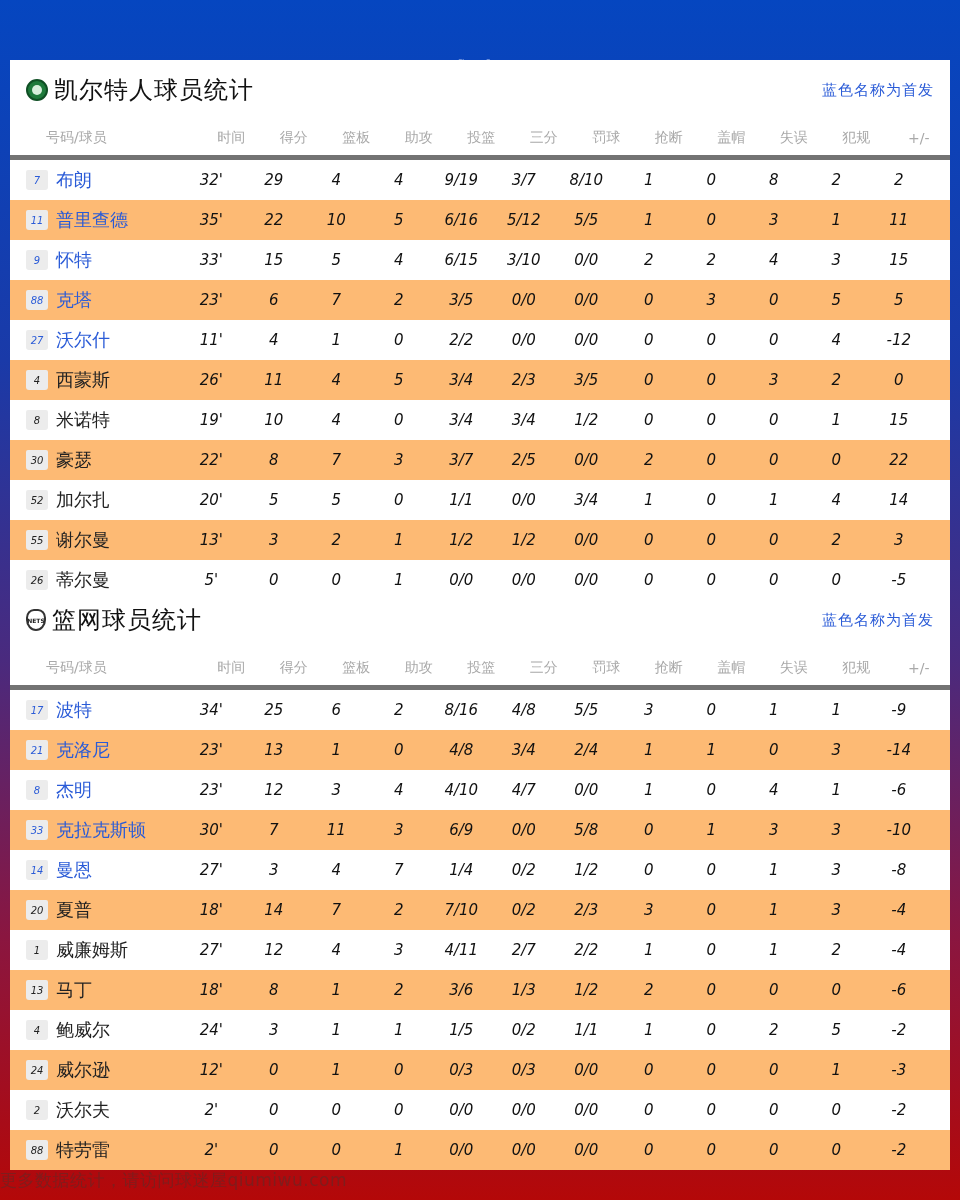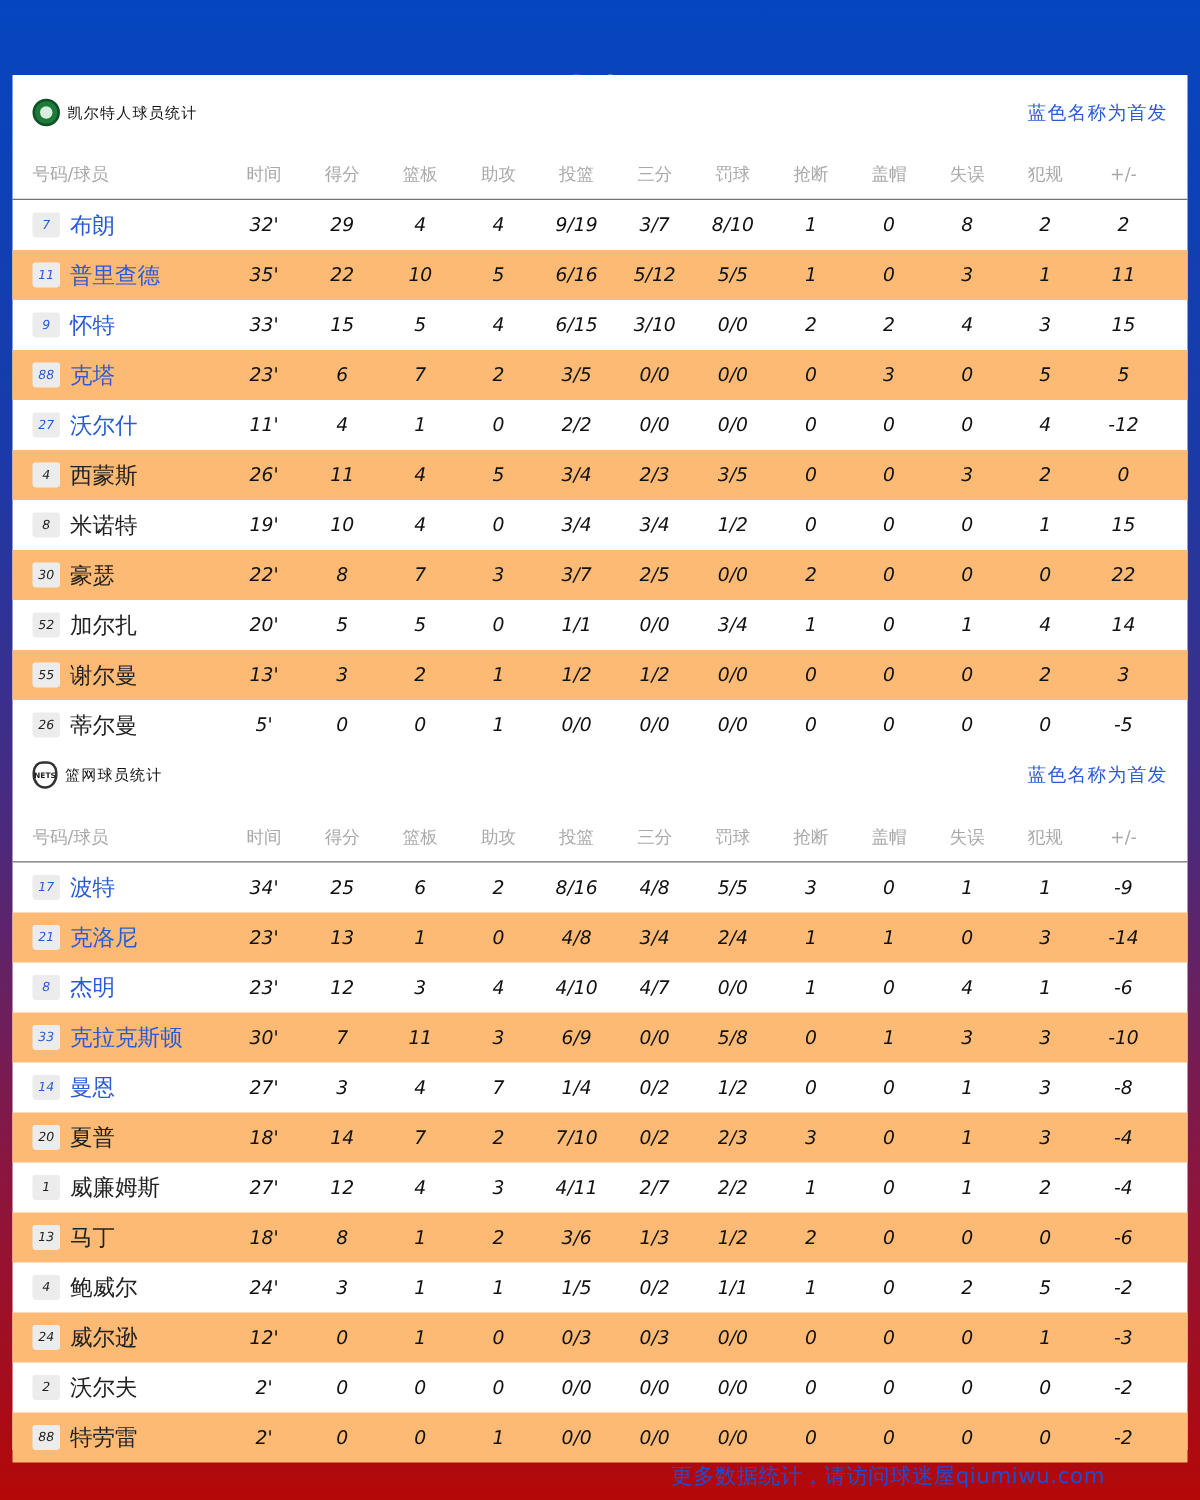--- a/index.html
+++ b/index.html
@@ -35,48 +35,48 @@
     padding: 0 16px 0 16px;
   }
   .team-title { display: flex; align-items: center; gap: 6px; }
   .team-logo {
     width: 22px; height: 22px; border-radius: 50%;
     display: inline-flex; align-items: center; justify-content: center;
   }
   .logo-celtics { background: #1e7a3b; border: 2px solid #0f4f24; }
   .logo-celtics::after { content: ""; width: 10px; height: 10px; border-radius: 50%; background: #d7efdc; }
   .logo-nets { background: #ffffff; border: 2px solid #333; width: 20px; height: 22px; border-radius: 40% 40% 50% 50%; font-size: 6px; font-weight: bold; color: #222; }
-  .team-name { font-size: 12px; color: #111; letter-spacing: 1px; }
+  .team-name { font-size: 24px; color: #111; letter-spacing: 1px; }
   .starter-note { font-size: 15px; color: #2a5bd7; letter-spacing: 1px; text-align: center; }
   .table { width: 100%; }
   .row {
     height: 40px; display: flex; align-items: center;
     font-size: 15px; color: #111;
   }
-  .row.header { color: #a9a9a9; font-size: 14px; border-bottom: 1px solid #737373; }
+  .row.header { color: #a9a9a9; font-size: 14px; border-bottom: 5px solid #737373; justify-content: flex-end; }
   .row.alt { background: #fdba74; }
   .c-player { width: 170px; padding-left: 16px; display: flex; align-items: center; gap: 8px; }
   .c { width: 62.5px; text-align: center; font-style: italic; }
   .row.header .c { font-style: normal; }
   .jersey {
     width: 22px; height: 20px;
     background: #ececec;
     border-radius: 2px 2px 3px 3px;
     font-size: 10px; font-style: italic;
     display: inline-flex; align-items: center; justify-content: center;
     color: #222;
   }
   .starter .jersey { color: #2a5bd7; }
   .pname { font-size: 18px; color: #222; }
   .starter .pname { color: #2a5bd7; }
   .nets-section { position: absolute; top: 530px; left: 0; width: 100%; }
   .footer {
     position: absolute; left: 0; top: 1160px; width: 884px; height: 40px;
-    display: flex; align-items: center; justify-content: flex-end;
-    color: #1d4ed8; font-size: 17px; letter-spacing: 0.5px;
+    display: flex; align-items: center; justify-content: flex-start;
+    color: #7f1d1d; font-size: 17px; letter-spacing: 0.5px;
   }
 </style>
 </head>
 <body>
 
 <div class="topbar">
   <div class="brand">
     <span>球迷屋</span>
     <span class="brand-dot"></span>
   </div>

